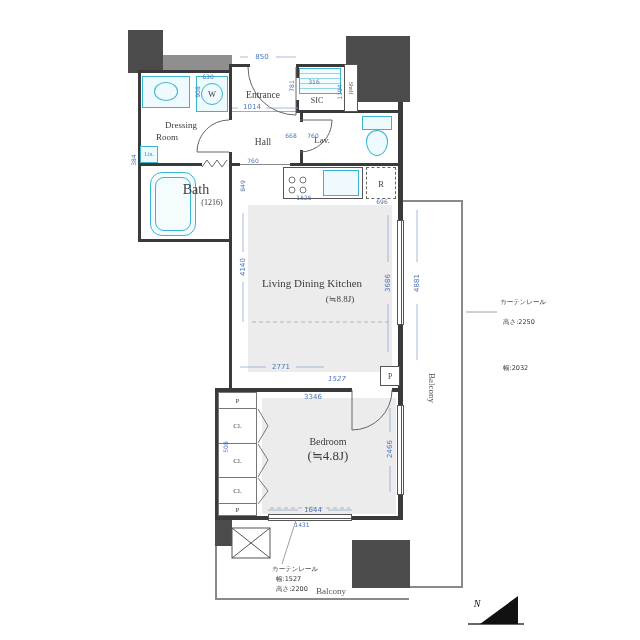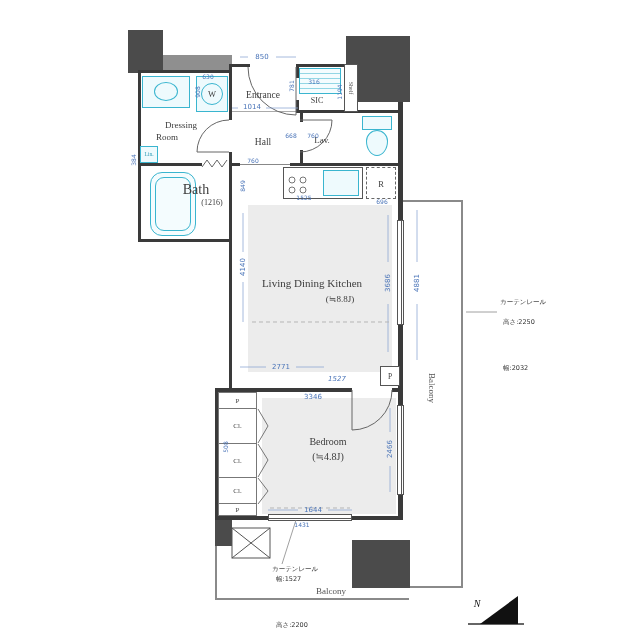--- a/index.html
+++ b/index.html
@@ -186,21 +186,21 @@
   <span class="rlabel" style="left:167px; top:137px; font-size:9px;">Room</span>
   <span class="rlabel" style="left:263px; top:142px; font-size:9.5px;">Hall</span>
   <span class="rlabel" style="left:322px; top:140px; font-size:9px;">Lav.</span>
   <span class="rlabel" style="left:196px; top:190px; font-size:14px;">Bath</span>
   <span class="rlabel" style="left:212px; top:202px; font-size:8px;">(1216)</span>
   <span class="rlabel" style="left:149px; top:154px; font-size:5.5px; color:#2a9ab5;">Lin.</span>
   <span class="rlabel" style="left:381px; top:184px; font-size:8.5px;">R</span>
   <span class="rlabel" style="left:312px; top:283px; font-size:11px;">Living Dining Kitchen</span>
   <span class="rlabel" style="left:312px; top:299px; font-size:9px;margin-left:28px;">(≒8.8J)</span>
   <span class="rlabel" style="left:328px; top:441px; font-size:10px;">Bedroom</span>
-  <span class="rlabel" style="left:328px; top:456px; font-size:10px;">(≒4.8J)</span>
+  <span class="rlabel" style="left:328px; top:456px; font-size:13px;">(≒4.8J)</span>
   <span class="rlabel vert gray" style="left:432px; top:388px; font-size:9px;">Balcony</span>
   <span class="rlabel gray" style="left:331px; top:591px; font-size:9px;">Balcony</span>
   <span class="rlabel" style="left:390px; top:376px; font-size:7.5px;">P</span>
 
   <span class="dim" style="left:262px; top:57px;">850</span>
   <span class="dim" style="left:208px; top:76px; font-size:6px;">630</span>
   <span class="dim vert" style="left:197px; top:92px; font-size:6px;">908</span>
   <span class="dim vert" style="left:291px; top:86px; font-size:6px;">781</span>
   <span class="dim" style="left:314px; top:81px; font-size:6px;">316</span>
   <span class="dim vert" style="left:339px; top:92px; font-size:6px;">1194</span>
@@ -221,18 +221,18 @@
   <span class="dim vert" style="left:390px; top:449px;">2466</span>
   <span class="dim vert" style="left:225px; top:447px; font-size:6px;">508</span>
   <span class="dim" style="left:313px; top:510px;">1644</span>
   <span class="dim" style="left:302px; top:524px; font-size:6px;">1431</span>
 
   <span class="note" style="left:500px; top:297px;">カーテンレール</span>
   <span class="note" style="left:503px; top:315px;margin-top:48px;">幅:2032</span>
   <span class="note" style="left:503px; top:317px;">高さ:2250</span>
   <span class="note" style="left:272px; top:564px;">カーテンレール</span>
   <span class="note" style="left:276px; top:574px;">幅:1527</span>
-  <span class="note" style="left:276px; top:584px;margin-top:36px;">高さ:2200</span>
+  <span class="note" style="left:276px; top:584px;">高さ:2200</span>
 
   <span class="rlabel" style="left:477px; top:603px; font-size:10px; font-style:italic; color:#111;">N</span>
 
 
 </div>
 
 </body></html>

